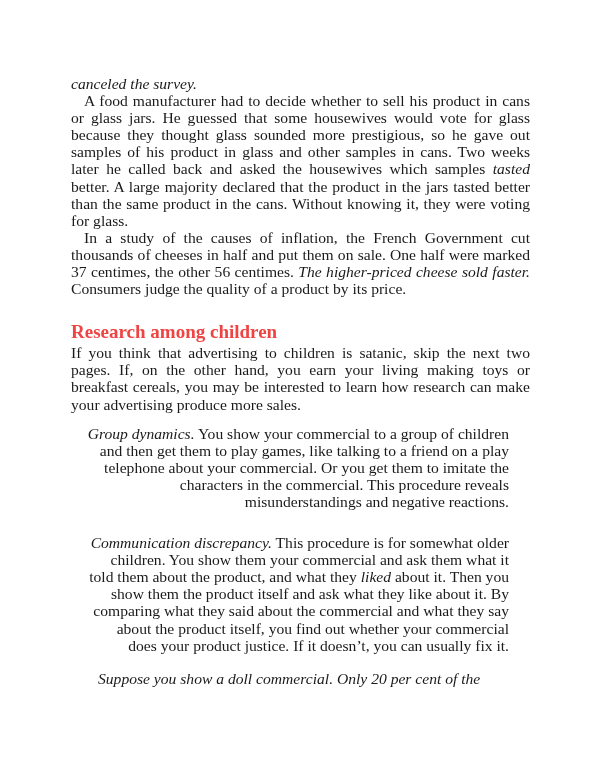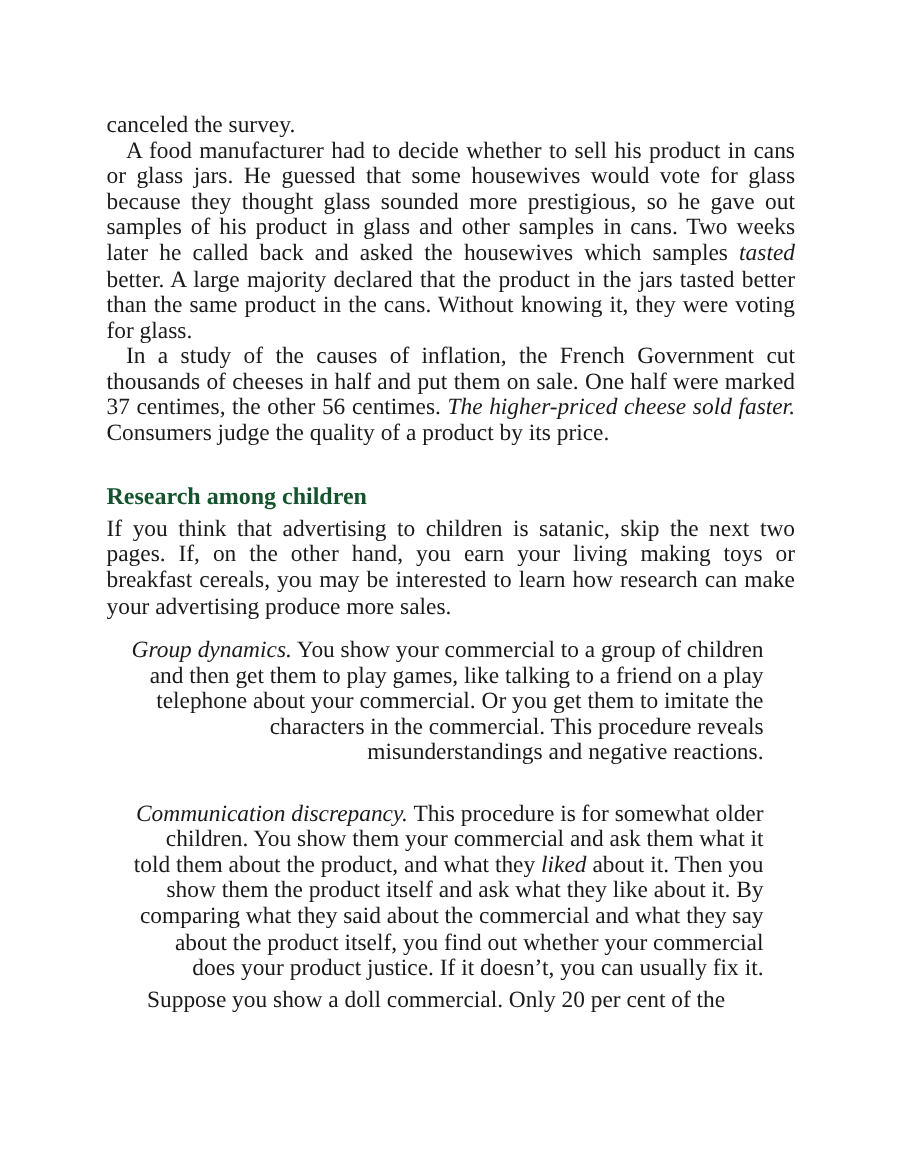--- a/index.html
+++ b/index.html
@@ -4,30 +4,30 @@
 <style>
   html, body { margin: 0; padding: 0; background: #ffffff; }
   body { width: 600px; height: 776px; position: relative; overflow: hidden; }
   .page {
     position: absolute; left: 71px; top: 75px; width: 459px;
     font-family: "Liberation Serif", "DejaVu Serif", serif;
     font-size: 15.6px; line-height: 17.1px; color: #1a1a1a;
   }
   p { margin: 0; text-align: justify; }
   p.indent { text-indent: 13px; }
-  p.last-left { text-align-last: left; }
+  p.last-left { text-align-last: left; font-style: italic; }
   h2 {
     font-family: "Liberation Serif", "DejaVu Serif", serif;
-    font-weight: bold; font-size: 16px; line-height: 20px;
-    margin: 25px 0 2px 0; color: #14532d;
+    font-weight: bold; font-size: 19px; line-height: 20px;
+    margin: 25px 0 2px 0; color: #ef4444;
   }
   .block { margin: 12px 0 0 14px; width: 424px; text-align: left; }
   .block p { text-align: right; }
   .block + .block { margin-top: 24px; }
-  .final { margin-top: 4px; }
+  .final { margin-top: 16px; }
   i { font-style: italic; }
 </style>
 </head>
 <body>
 
 <div class="page">
   <p class="last-left">
     <span>canceled the survey.</span>
   </p>
   <p class="indent">

